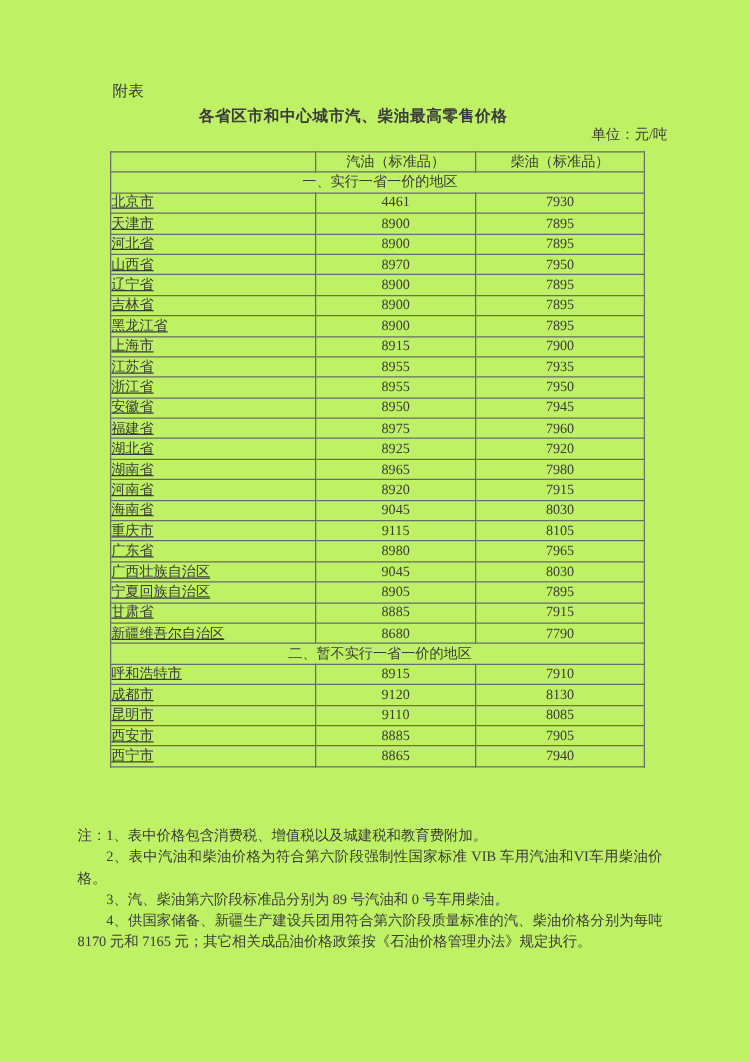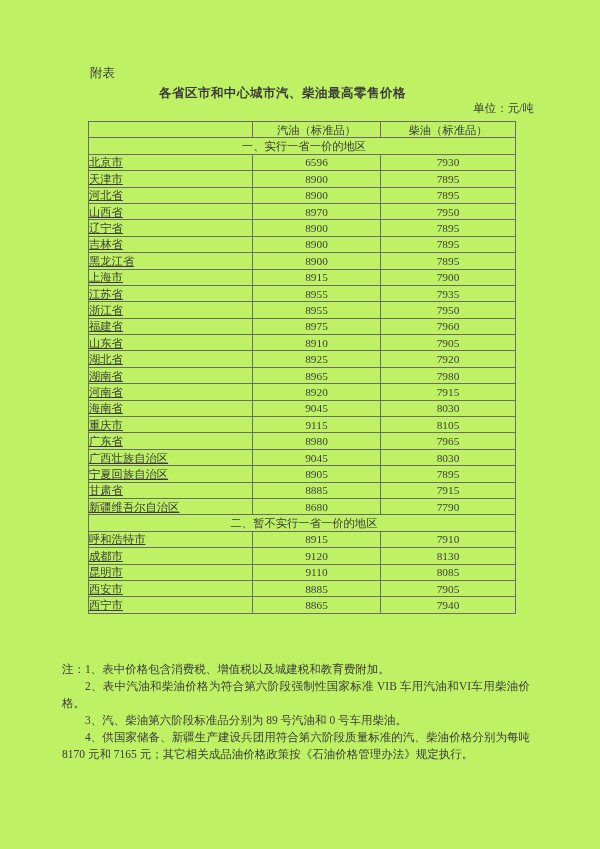--- a/index.html
+++ b/index.html
@@ -120,21 +120,21 @@
         <th>汽油（标准品）</th>
         <th>柴油（标准品）</th>
       </tr>
     </thead>
     <tbody id="table-body">
         <tr class="section-row">
           <td colspan="3">一、实行一省一价的地区</td>
         </tr>
         <tr>
           <td class="region-cell">北京市</td>
-          <td class="num-cell">6596</td>
+          <td class="num-cell">4461</td>
           <td class="num-cell">7930</td>
         </tr>
         <tr>
           <td class="region-cell">天津市</td>
           <td class="num-cell">8900</td>
           <td class="num-cell">7895</td>
         </tr>
         <tr>
           <td class="region-cell">河北省</td>
           <td class="num-cell">8900</td>
@@ -169,28 +169,28 @@
           <td class="region-cell">江苏省</td>
           <td class="num-cell">8955</td>
           <td class="num-cell">7935</td>
         </tr>
         <tr>
           <td class="region-cell">浙江省</td>
           <td class="num-cell">8955</td>
           <td class="num-cell">7950</td>
         </tr>
         <tr>
+          <td class="region-cell">安徽省</td>
+          <td class="num-cell">8950</td>
+          <td class="num-cell">7945</td>
+        </tr>
+        <tr>
           <td class="region-cell">福建省</td>
           <td class="num-cell">8975</td>
           <td class="num-cell">7960</td>
-        </tr>
-        <tr>
-          <td class="region-cell">山东省</td>
-          <td class="num-cell">8910</td>
-          <td class="num-cell">7905</td>
         </tr>
         <tr>
           <td class="region-cell">湖北省</td>
           <td class="num-cell">8925</td>
           <td class="num-cell">7920</td>
         </tr>
         <tr>
           <td class="region-cell">湖南省</td>
           <td class="num-cell">8965</td>
           <td class="num-cell">7980</td>

